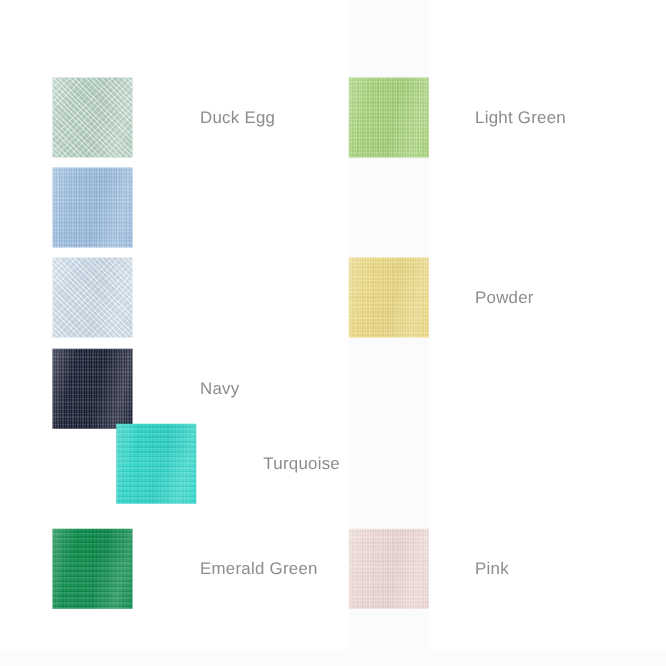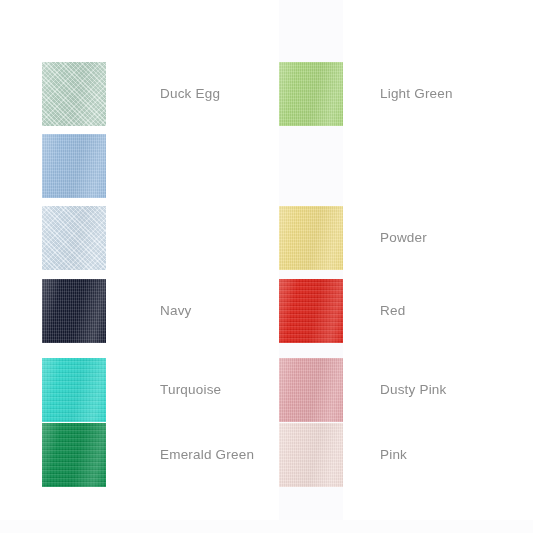--- a/index.html
+++ b/index.html
@@ -63,21 +63,21 @@
     display: flex;
     align-items: center;
   }
   .column.left  .swatch-row { left: 0; width: 230px; }
   .column.right .swatch-row { left: 0; width: 250px; }
 
   .swatch-row.r0 { top: 62px; }
   .swatch-row.r1 { top: 134px; }
   .swatch-row.r2 { top: 206px; }
   .swatch-row.r3 { top: 279px; }
-  .swatch-row.r4 { top: 358px; }
+  .swatch-row.r4 { top: 339px; justify-content: flex-end; }
   .swatch-row.r5 { top: 423px; align-items: center; }
 
   .swatch {
     position: relative;
     width: 64px;
     height: 64px;
     flex: 0 0 64px;
     overflow: hidden;
     background-color: #ccc;
   }
@@ -212,29 +212,21 @@
         <div class="swatch" style="background-color: rgb(171, 214, 126);"></div>
         <div class="swatch-label">Light Green</div>
       </div>
 
 
       <div class="swatch-row r2">
         <div class="swatch" style="background-color: rgb(240, 221, 134);"></div>
         <div class="swatch-label">Powder</div>
       </div>
 
-      <div class="swatch-row r3">
-        <div class="swatch slub" style="background-color: rgb(218, 33, 24);"></div>
-        <div class="swatch-label">Red</div>
-      </div>
-
-      <div class="swatch-row r4">
-        <div class="swatch" style="background-color: rgb(227, 165, 171);"></div>
-        <div class="swatch-label">Dusty Pink</div>
-      </div>
+
 
       <div class="swatch-row r5">
         <div class="swatch" style="background-color: rgb(242, 222, 217);"></div>
         <div class="swatch-label">Pink</div>
       </div>
 
     </div>
 
   </div>
 </div>

